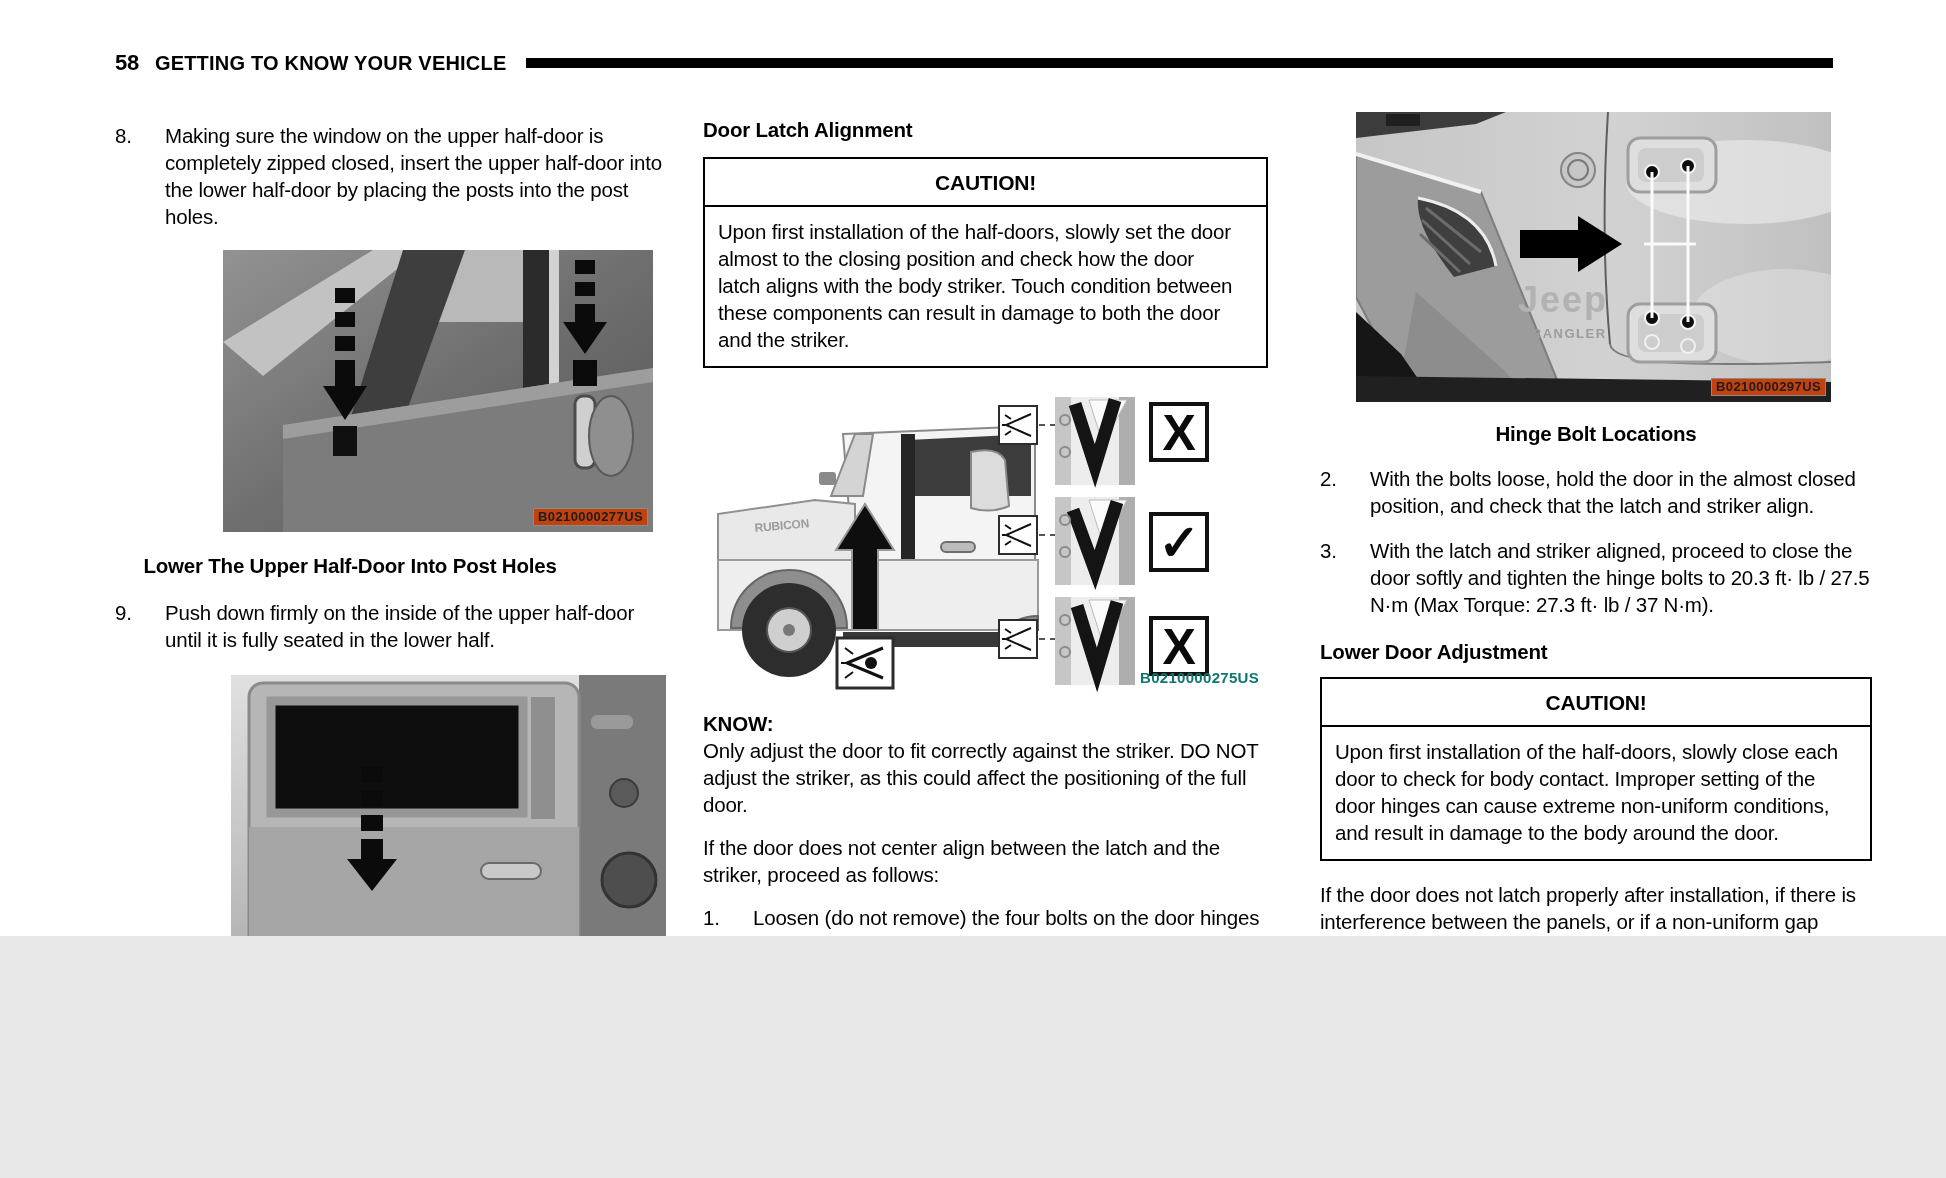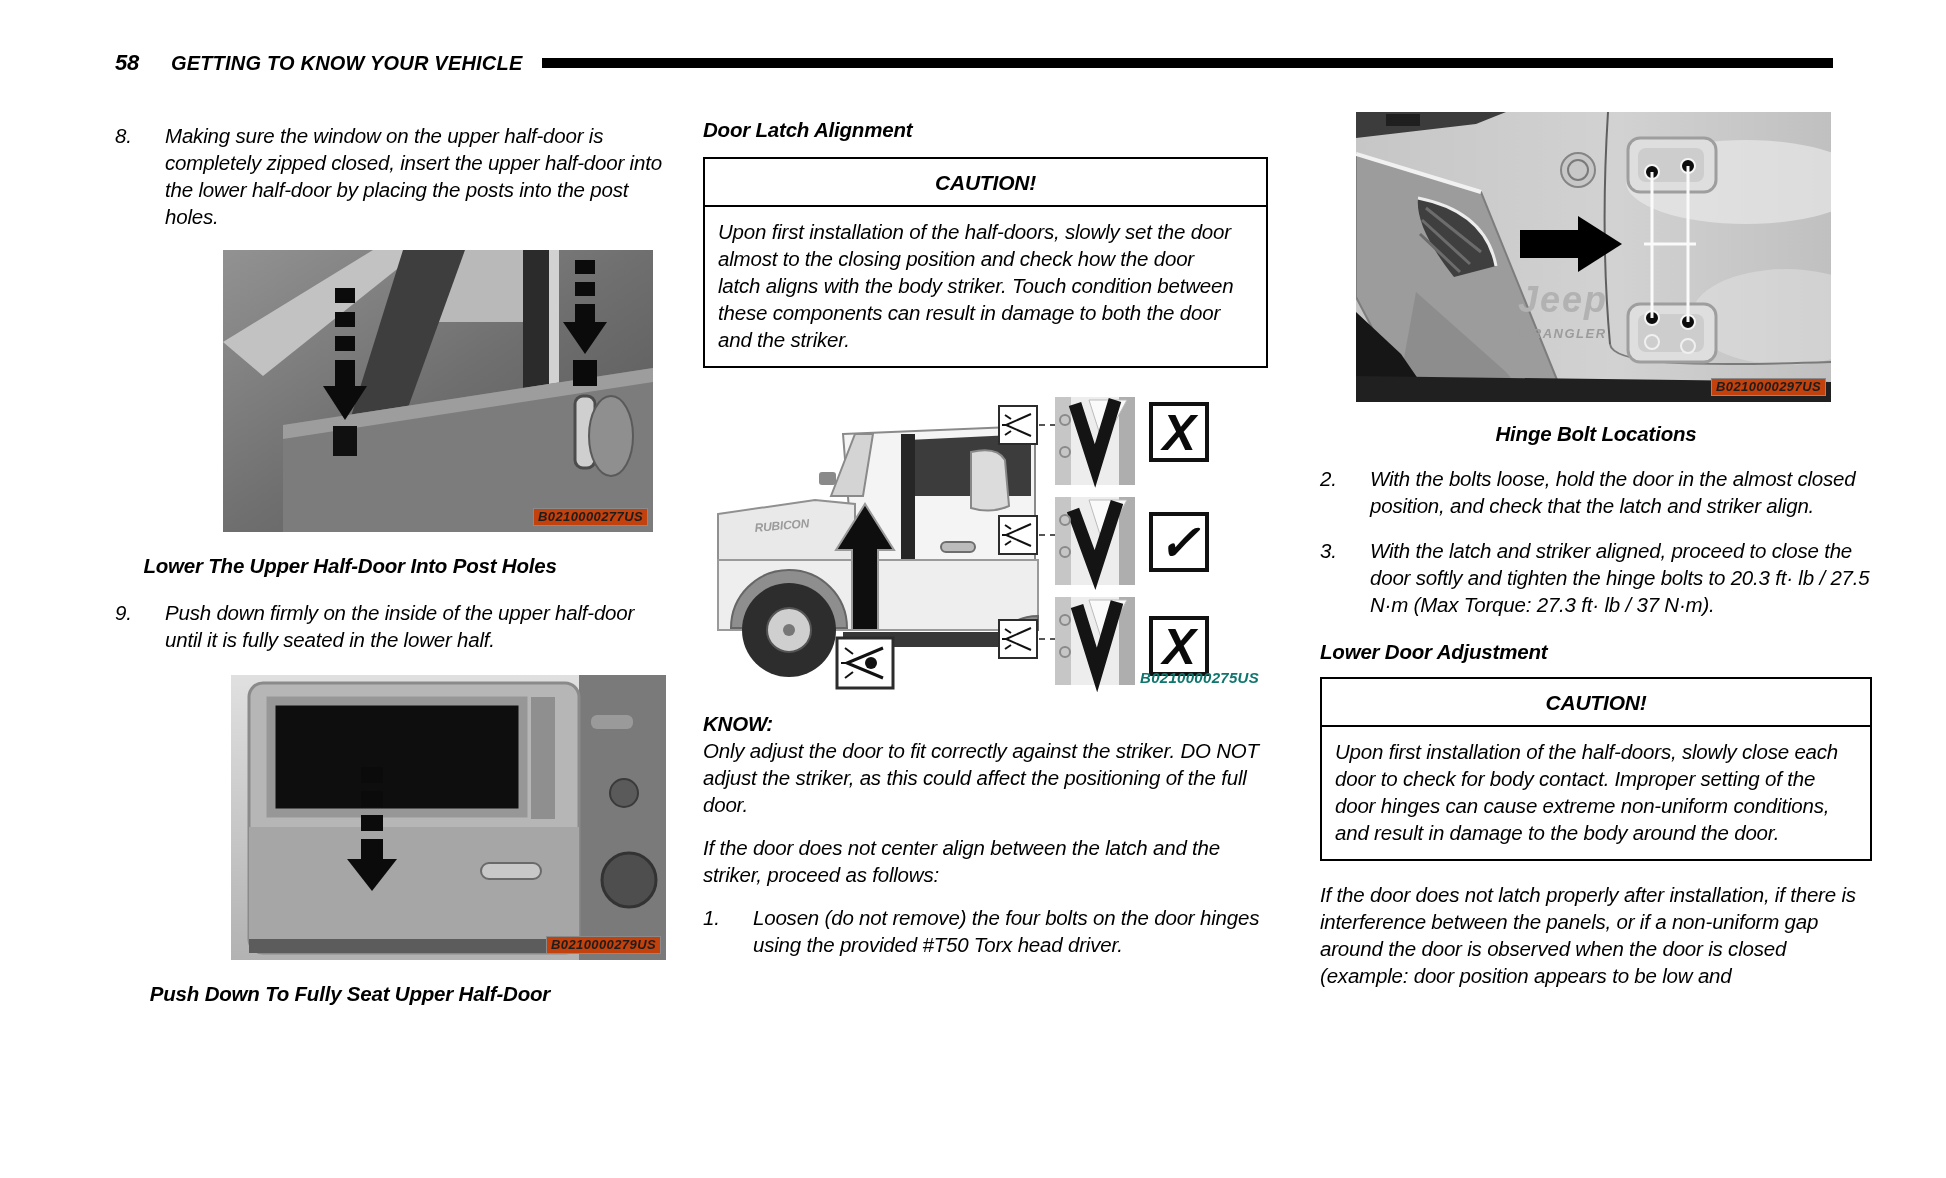--- a/index.html
+++ b/index.html
@@ -1,25 +1,24 @@
 <!DOCTYPE html>
 <html><head>
 <meta charset="utf-8">
 <style>
   html,body { margin:0; padding:0; background:#e8e8e8; }
   .page {
-    position:relative; width:1946px; height:1178px; background:#ffffff;
+    position:relative; width:1946px; height:936px; background:#ffffff;
     font-family:"Liberation Sans", sans-serif; color:#000;
     overflow:hidden;
-    font-style:italic;
   }
   
   .header { position:absolute; top:50px; left:115px; width:1718px; display:flex; align-items:center; }
   .page-num { font-size:22px; font-weight:700; letter-spacing:-0.3px; }
-  .section-title { font-size:20px; font-weight:700; letter-spacing:0.2px; margin-left:32px; white-space:nowrap; }
+  .section-title { font-size:20px; font-weight:700; letter-spacing:0.2px; margin-left:16px; white-space:nowrap; }
   .header-rule { flex:1; height:10px; background:#000; margin-left:20px; }
 
   
   .col { position:absolute; font-size:20.5px; line-height:27px; letter-spacing:-0.2px; }
   .col-left  { left:115px; top:122px; width:558px; }
   .col-mid   { left:703px; top:116px; width:565px; }
   .col-right { left:1320px; top:112px; width:552px; }
 
   .step { display:flex; }
   .step .num { flex:0 0 50px; }

